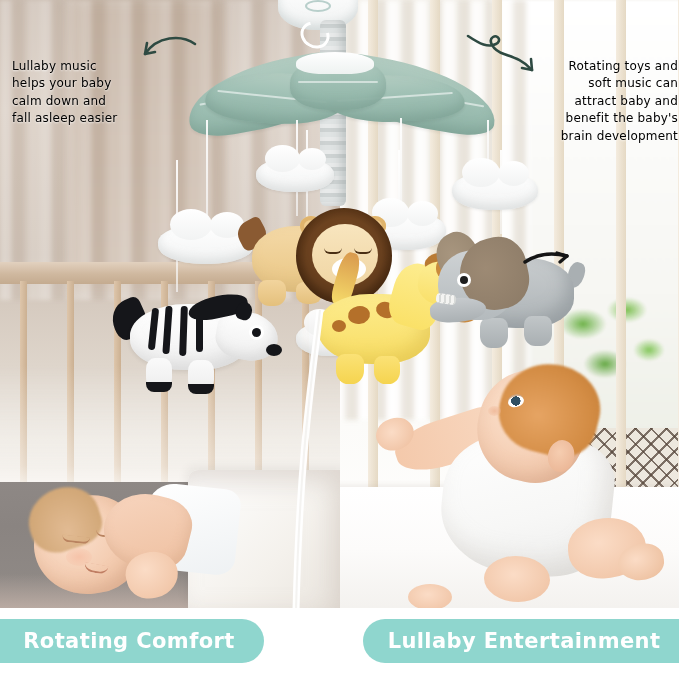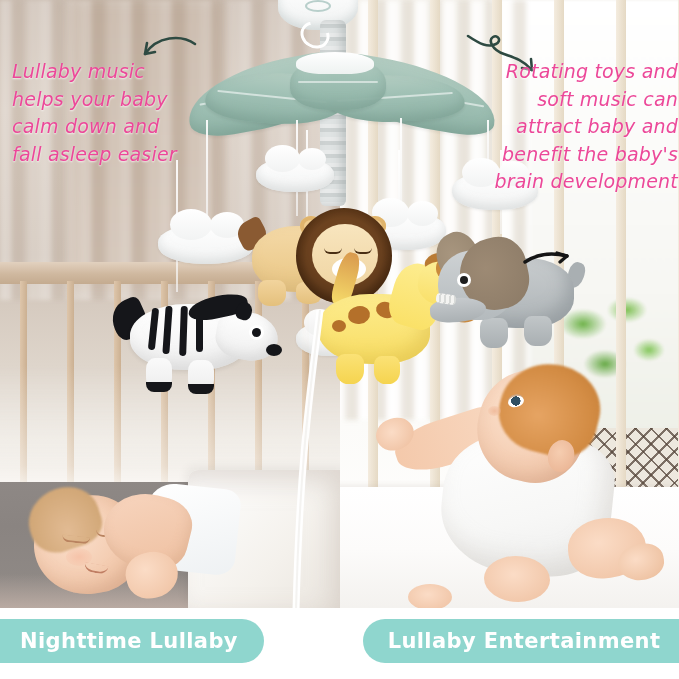--- a/index.html
+++ b/index.html
@@ -499,28 +499,27 @@
   .el1{ left:14px; top:86px; width:28px; height:30px; }
   .el2{ left:58px; top:84px; width:28px; height:30px; }
   .ele-tail{
     position:absolute; left:102px; top:30px; width:16px; height:26px;
     background:#a9afb2; border-radius:40% 40% 50% 50%; transform:rotate(18deg);
   }
 
   
   .caption{
     position:absolute; z-index:30;
-    color:#ec4899;
+    color:#000000;
     font-family:"DejaVu Sans", sans-serif;
-    font-size:19px;
+    font-size:12px;
     line-height:1.45;
     letter-spacing:.2px;
     text-shadow:0 1px 2px rgba(255,255,255,.8);
     white-space:pre-line;
-    font-style:italic;
   }
   .caption.left { left:12px; top:58px; width:230px; text-align:left; }
   .caption.right{ left:440px; top:58px; width:238px; text-align:right; }
 
   .arrow{ position:absolute; z-index:30; }
   .arrow svg{ display:block; overflow:visible; }
 
   
   .badges{ position:absolute; left:0; top:608px; width:679px; height:71px; background:#fff; z-index:40; }
   .badge{
@@ -720,20 +719,20 @@
       <svg width="52" height="22" viewBox="0 0 52 22">
         <path d="M2 14 C 14 6, 28 4, 44 8" stroke="#151515" stroke-width="3.4" fill="none" stroke-linecap="round"></path>
         <path d="M44 8 L 34 5 M44 8 L 37 14" stroke="#151515" stroke-width="3.2" fill="none" stroke-linecap="round"></path>
       </svg>
     </div>
 
   </div>
 
   <div class="badges">
     <div class="badge night">
-      <span>Nighttime Lullaby</span>
+      <span>Rotating Comfort</span>
     </div>
     <div class="badge day">
       <span>Lullaby Entertainment</span>
     </div>
   </div>
 
 </div>
 
 </body></html>

